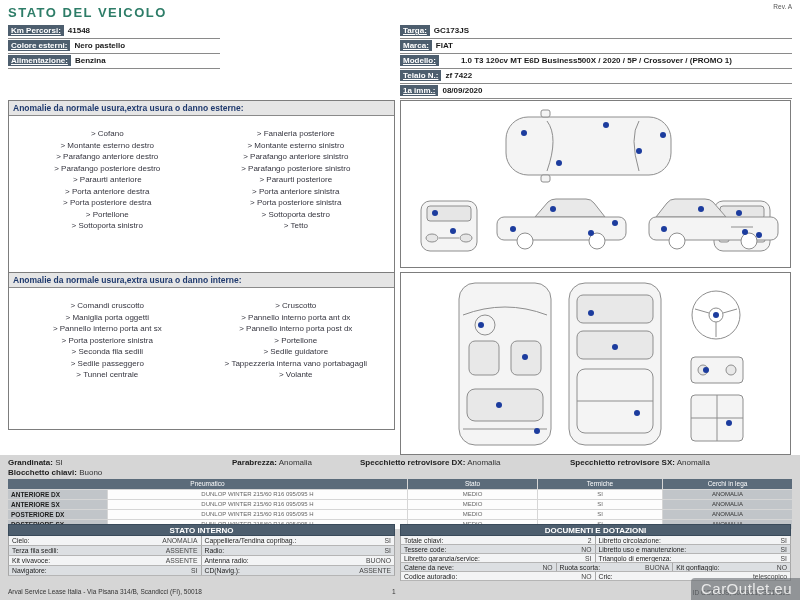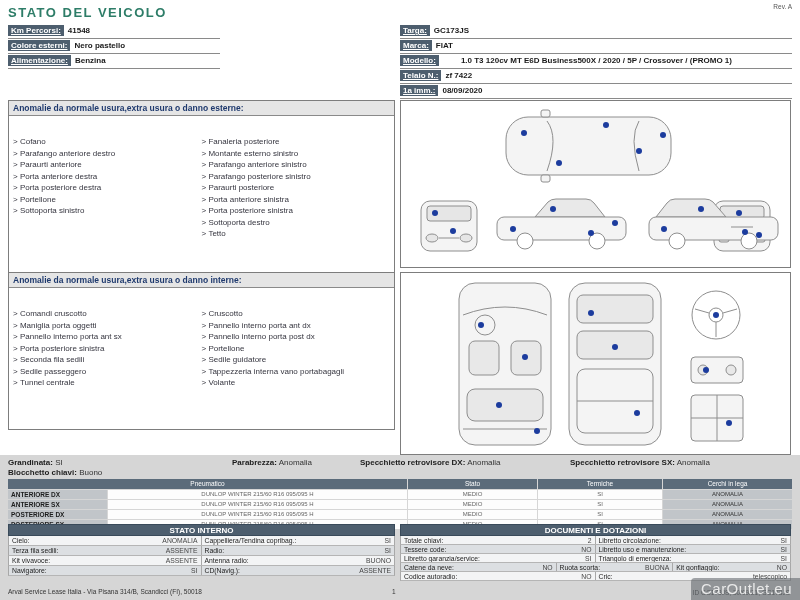--- a/index.html
+++ b/index.html
@@ -18,21 +18,21 @@
   .field-value { font-weight:bold; color:#1a1a1a; padding-left:4px; line-height:11px; }
   .fields-right .field-row:nth-child(3) .field-value { max-width:300px;padding-left:22px; }
 
   
   .panel { position:absolute; border:1px solid #7d7d7d; background:#fff; }
   .panel-ext-text { left:8px;  top:100px; width:387px; height:214px; }
   .panel-int-text { left:8px;  top:272px; width:387px; height:158px; }
   .panel-ext-diag { left:400px; top:100px; width:391px; height:168px; }
   .panel-int-diag { left:400px; top:272px; width:391px; height:183px; }
   .panel-header { background:#e5e5e5; border-bottom:1px solid #8a8a8a; font-weight:bold; color:#1f3a6e; font-size:8.5px; padding:2px 4px; }
-  .panel-cols { display:flex; padding:20px 4px; }
+  .panel-cols { display:flex; padding:12px 4px;text-align:center; }
   .pcol { width:50%; }
   .item { font-size:8px; color:#35353f; line-height:11.5px; }
   .item::before { content:">\00a0"; color:#35353f; }
   .diag-svg { display:block; }
 
   
   .bottom-area { position:absolute; left:0; top:455px; width:800px; height:145px; background:#d6d6d6; }
 
   .sum-item { position:absolute; top:458px; font-size:8px; white-space:nowrap; }
   .sum-label { font-weight:bold; color:#1d1d1d; }
@@ -120,21 +120,23 @@
       <span class="field-label">1a imm.:</span>
       <span class="field-value">08/09/2020</span>
     </div>
   </div>
 
   <div class="panel panel-ext-text">
     <div class="panel-header">Anomalie da normale usura,extra usura o danno esterne:</div>
     <div class="panel-cols">
       <div class="pcol">
         <div class="item">Cofano</div>
+        <div class="item">Montante esterno destro</div>
         <div class="item">Parafango anteriore destro</div>
+        <div class="item">Parafango posteriore destro</div>
         <div class="item">Paraurti anteriore</div>
         <div class="item">Porta anteriore destra</div>
         <div class="item">Porta posteriore destra</div>
         <div class="item">Portellone</div>
         <div class="item">Sottoporta sinistro</div>
       </div>
       <div class="pcol">
         <div class="item">Fanaleria posteriore</div>
         <div class="item">Montante esterno sinistro</div>
         <div class="item">Parafango anteriore sinistro</div>

